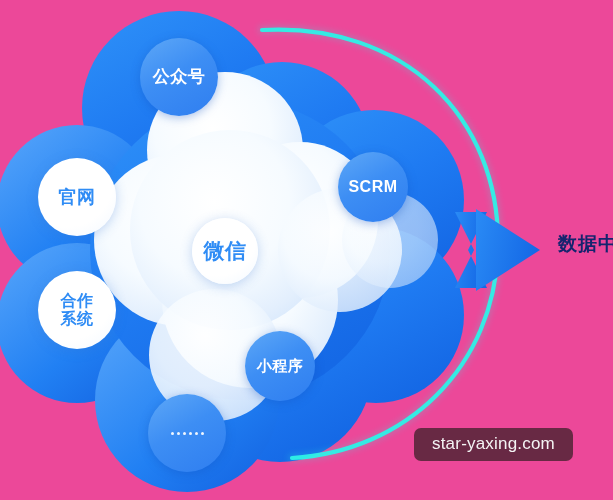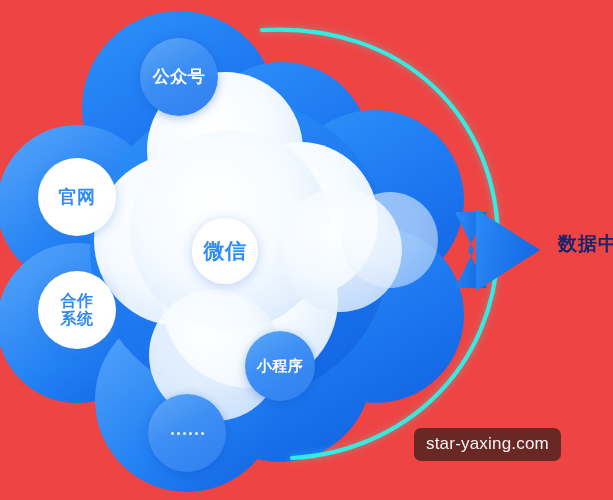--- a/index.html
+++ b/index.html
@@ -4,21 +4,21 @@
 <style>
   html, body {
     margin: 0;
     padding: 0;
     background: #000000;
   }
   #stage {
     position: relative;
     width: 613px;
     height: 500px;
-    background: #ef4444;
+    background: #ec4899;
     overflow: hidden;
     font-family: "Liberation Sans", "DejaVu Sans", sans-serif;
   }
   #scene {
     position: absolute;
     inset: 0;
   }
   #scene svg {
     position: absolute;
     top: 0;
@@ -88,21 +88,21 @@
     white-space: nowrap;
     letter-spacing: 1px;
     user-select: none;
   }
 
   
   #watermark {
     position: absolute;
     left: 414px;
     top: 428px;
-    padding: 6px 12px 7px;
+    padding: 6px 18px 7px;
     border-radius: 7px;
     background: rgba(22, 22, 16, 0.62);
     color: #f4f4f4;
     font-size: 17px;
     letter-spacing: 0.2px;
     white-space: nowrap;
     user-select: none;
   }
 </style>
 </head>
@@ -171,20 +171,23 @@
         <path d="M 455 212 L 487 212 L 468 250 L 487 288 L 455 288 L 474 250 Z" fill="url(#arrowGrad)"></path>
         <path d="M 476 209 L 540 250 L 476 291 Z" fill="url(#arrowGrad)"></path>
       </g>
     </svg>
 
     <div class="node node-blue n-gongzhonghao">
       <span class="label">公众号</span>
     </div>
 
 
+    <div class="node node-blue n-scrm">
+      <span class="label">SCRM</span>
+    </div>
 
 
     <div class="node node-blue n-xiaochengxu">
       <span class="label">小程序</span>
     </div>
 
     <div class="node node-blue n-more">
       <span class="dots">
         <i></i>
           <i></i>

